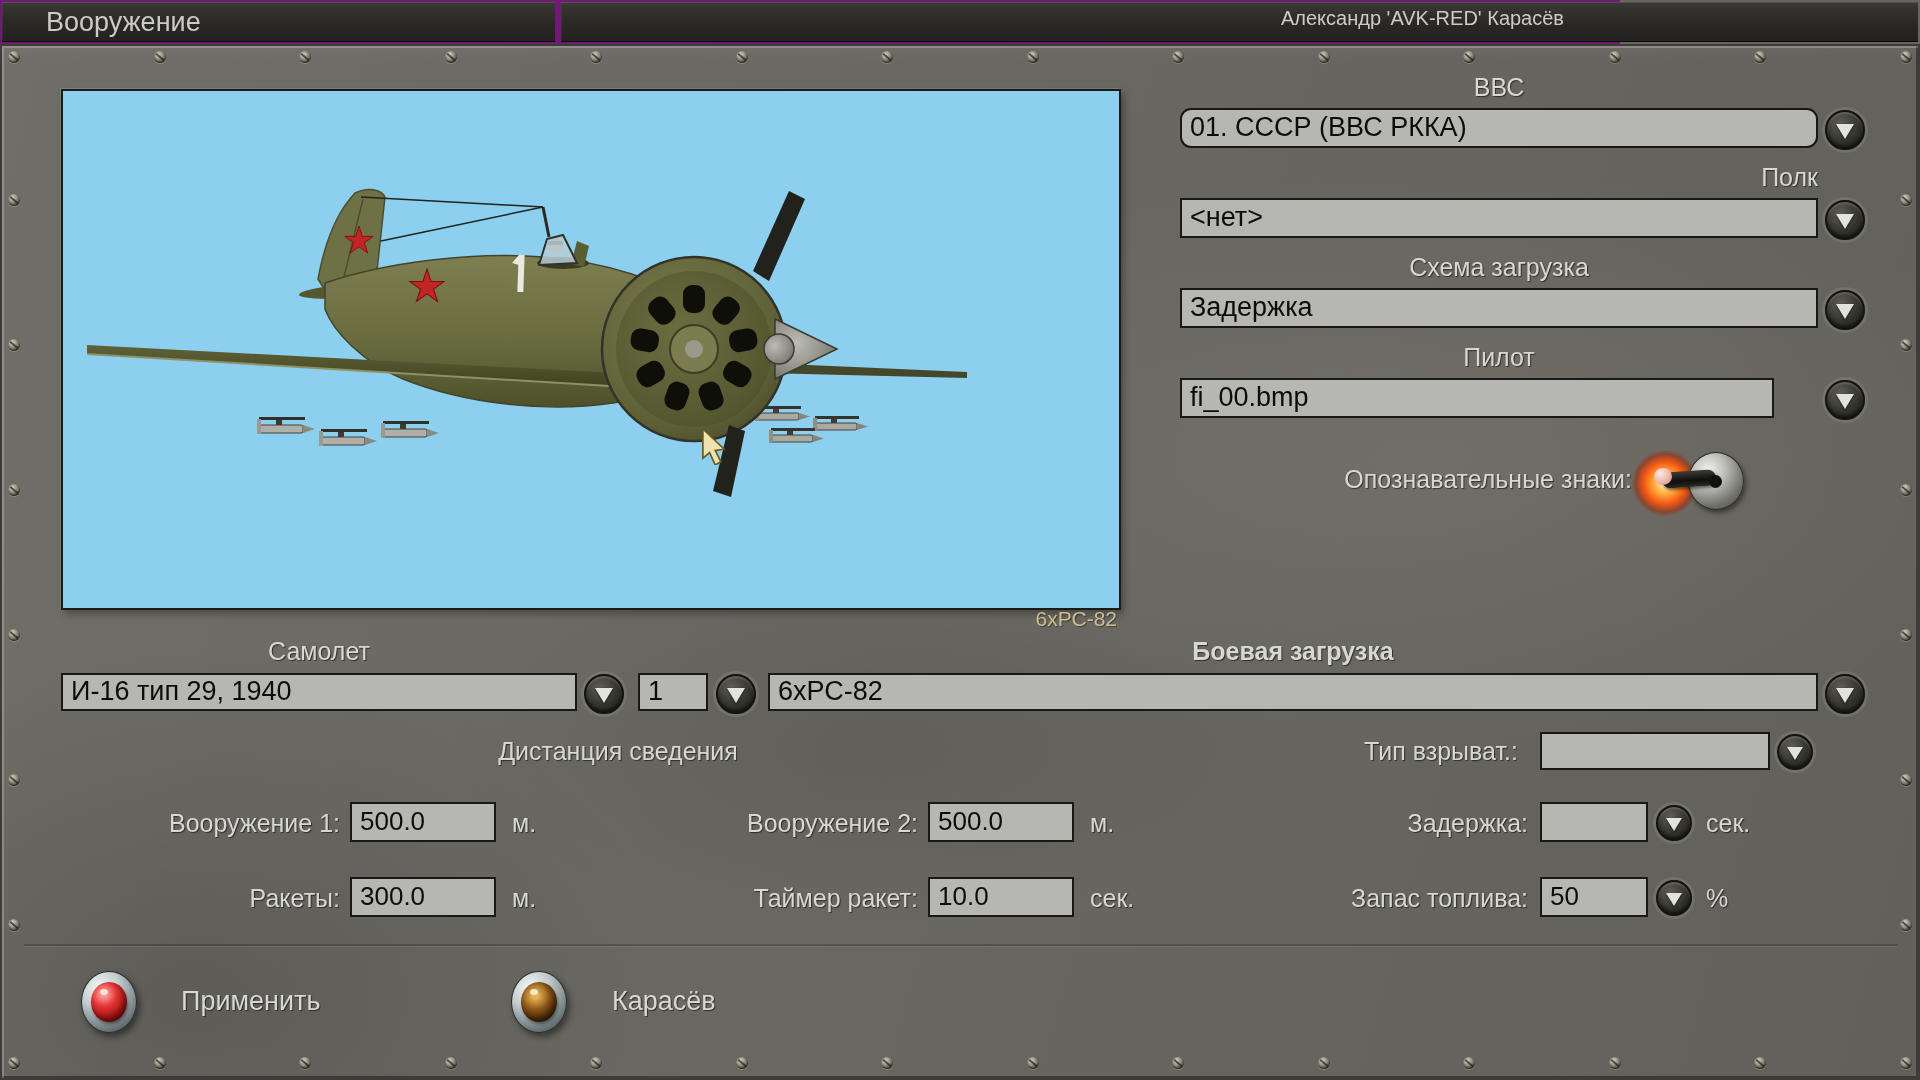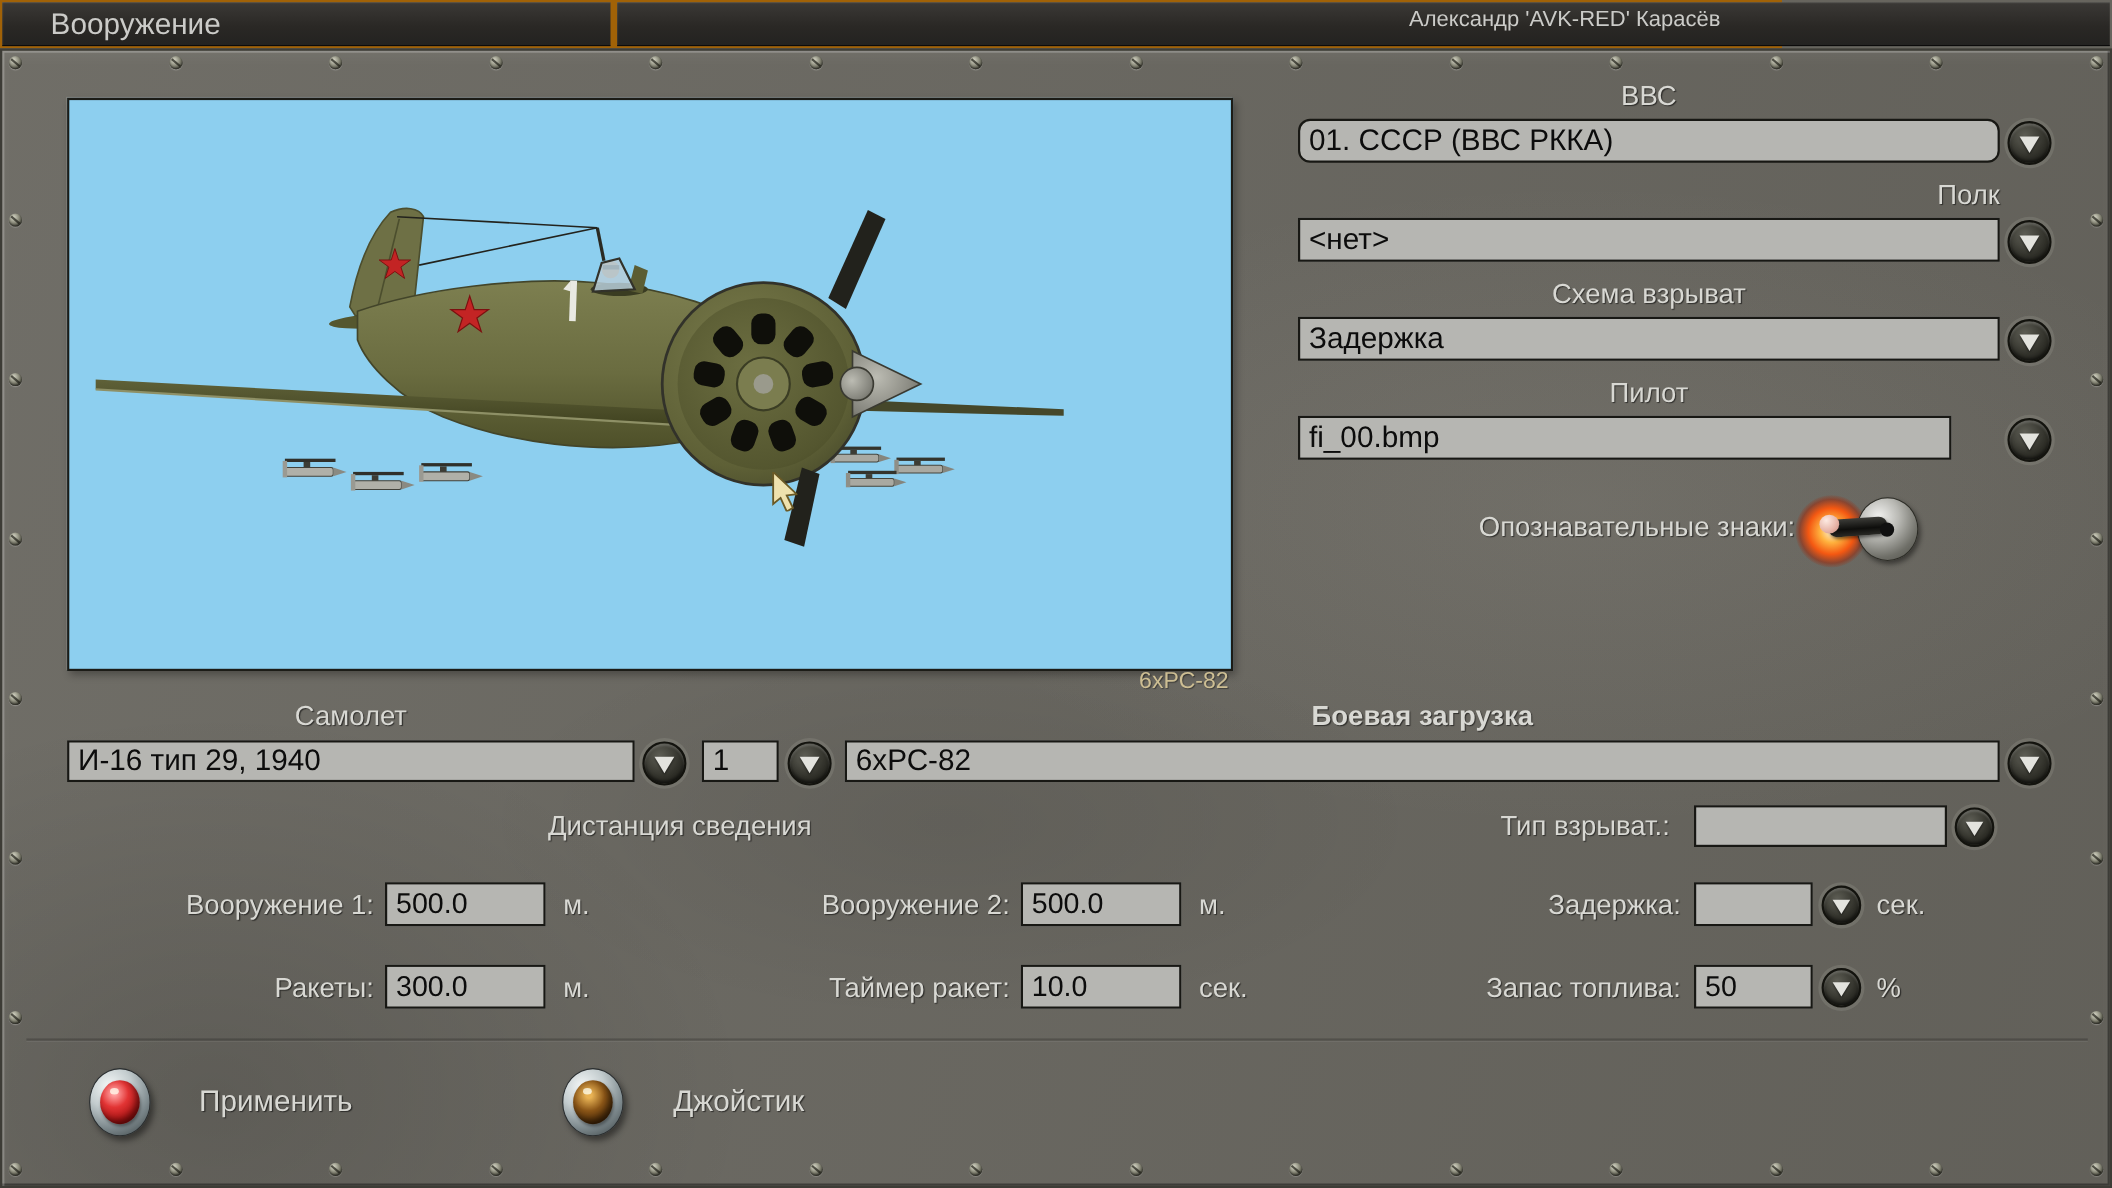--- a/index.html
+++ b/index.html
@@ -1,21 +1,21 @@
 <!DOCTYPE html>
 <html><head>
 <meta charset="utf-8">
 <style>
   html,body{margin:0;padding:0;}
   body{
     width:1920px;height:1080px;position:relative;overflow:hidden;
     font-family:"Liberation Sans", sans-serif;background:#67655e;
   }
   
-  .topbar{position:absolute;left:0;top:0;width:1620px;height:44px;background:#a16207;}
+  .topbar{position:absolute;left:0;top:0;width:1620px;height:44px;background:#701a75;}
   .tseg{position:absolute;top:2px;height:40px;
     background:linear-gradient(#3b3936,#2a2825 55%,#232220);
     box-shadow:inset 0 1px 0 rgba(255,255,255,0.12), inset 0 -1px 0 rgba(0,0,0,0.65), inset 1px 0 0 rgba(255,255,255,0.06);}
   .tseg.l{left:2px;width:553px;}
   .tseg.r{left:561px;width:1357px;}
   .topbar-title{position:absolute;left:46px;top:7px;font-size:27px;color:#cbcbc8;white-space:nowrap;}
   .player-name{position:absolute;right:56px;top:7px;font-size:20px;color:#cbcbc8;white-space:nowrap;}
   
   .panel{position:absolute;left:0;top:44px;width:1920px;height:1036px;box-sizing:border-box;
     background-color:#68665f;
@@ -239,21 +239,21 @@
 <div class="ddb" style="left:1825px;top:110px;">
     <span class="tri"></span>
   </div>
 
 <div class="lbl c" style="left:1180px;top:162px;width:638px;text-align:right;">Полк</div>
 <div class="fld h40" style="left:1180px;top:198px;width:638px;">&lt;нет&gt;</div>
 <div class="ddb" style="left:1825px;top:200px;">
     <span class="tri"></span>
   </div>
 
-<div class="lbl c" style="left:1180px;top:252px;width:638px;">Схема взрыват</div>
+<div class="lbl c" style="left:1180px;top:252px;width:638px;">Схема загрузка</div>
 <div class="fld h40" style="left:1180px;top:288px;width:638px;">Задержка</div>
 <div class="ddb" style="left:1825px;top:290px;">
     <span class="tri"></span>
   </div>
 
 <div class="lbl c" style="left:1180px;top:342px;width:638px;">Пилот</div>
 <div class="fld h40" style="left:1180px;top:378px;width:594px;">fi_00.bmp</div>
 <div class="ddb" style="left:1825px;top:380px;">
     <span class="tri"></span>
   </div>
@@ -323,21 +323,21 @@
 <div class="lbl" style="left:1706px;top:883px;">%</div>
 
 <div class="push" style="left:81px;top:971px;">
   <div class="dome red"></div>
 </div>
 <div class="btn-label" style="left:181px;top:986px;">Применить</div>
 
 <div class="push" style="left:511px;top:971px;">
   <div class="dome amber"></div>
 </div>
-<div class="btn-label" style="left:612px;top:986px;">Джойстик</div>
+<div class="btn-label" style="left:612px;top:986px;">Карасёв</div>
 
 <div class="screw" style="left: 8px; top: 51px;"></div>
 <div class="screw" style="left: 8px; top: 1057px;"></div>
 <div class="screw" style="left: 153.5px; top: 51px;"></div>
 <div class="screw" style="left: 153.5px; top: 1057px;"></div>
 <div class="screw" style="left: 299px; top: 51px;"></div>
 <div class="screw" style="left: 299px; top: 1057px;"></div>
 <div class="screw" style="left: 444.5px; top: 51px;"></div>
 <div class="screw" style="left: 444.5px; top: 1057px;"></div>
 <div class="screw" style="left: 590px; top: 51px;"></div>

